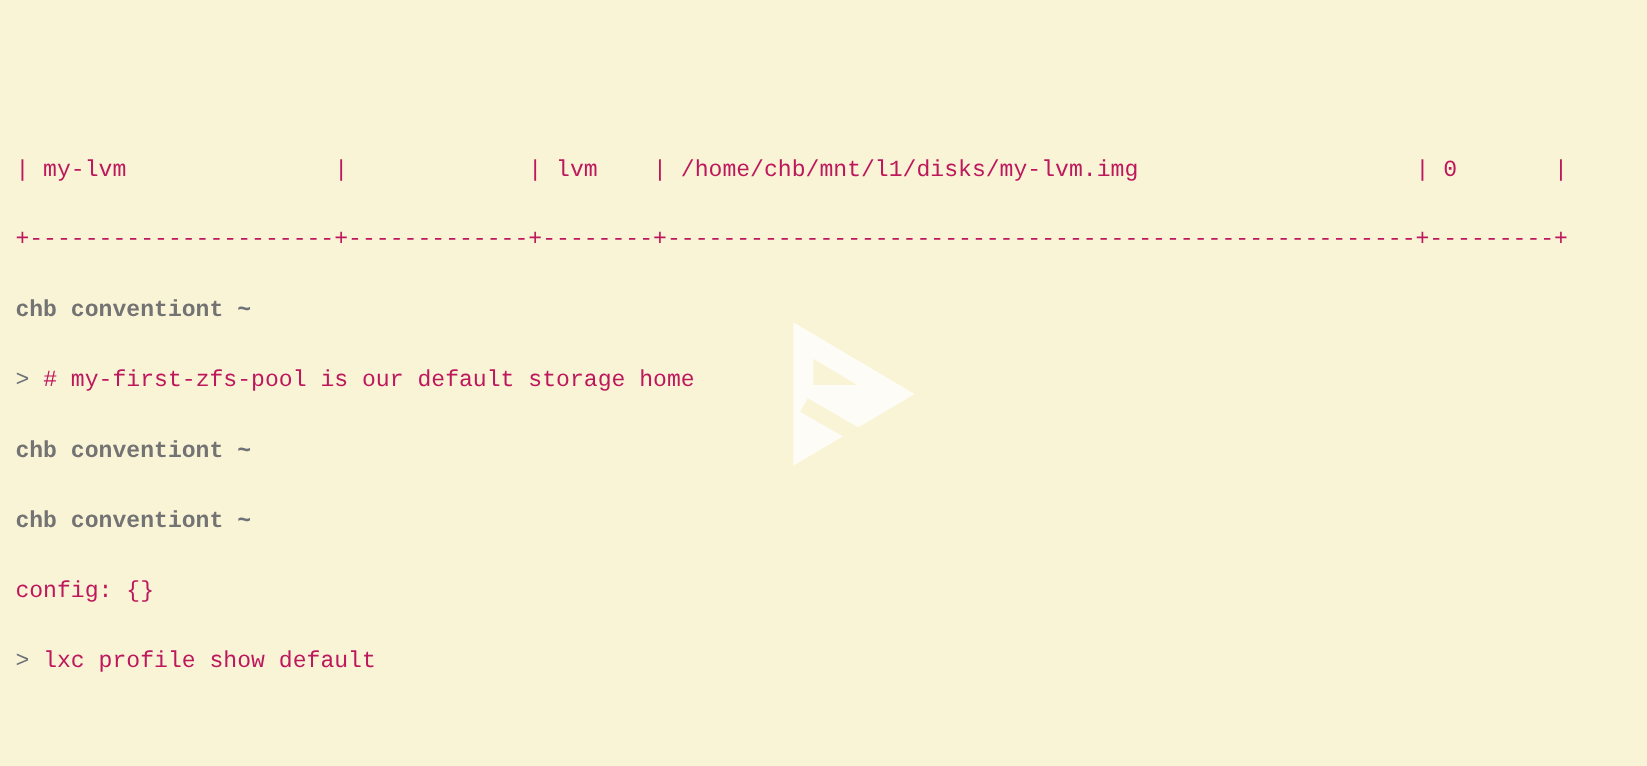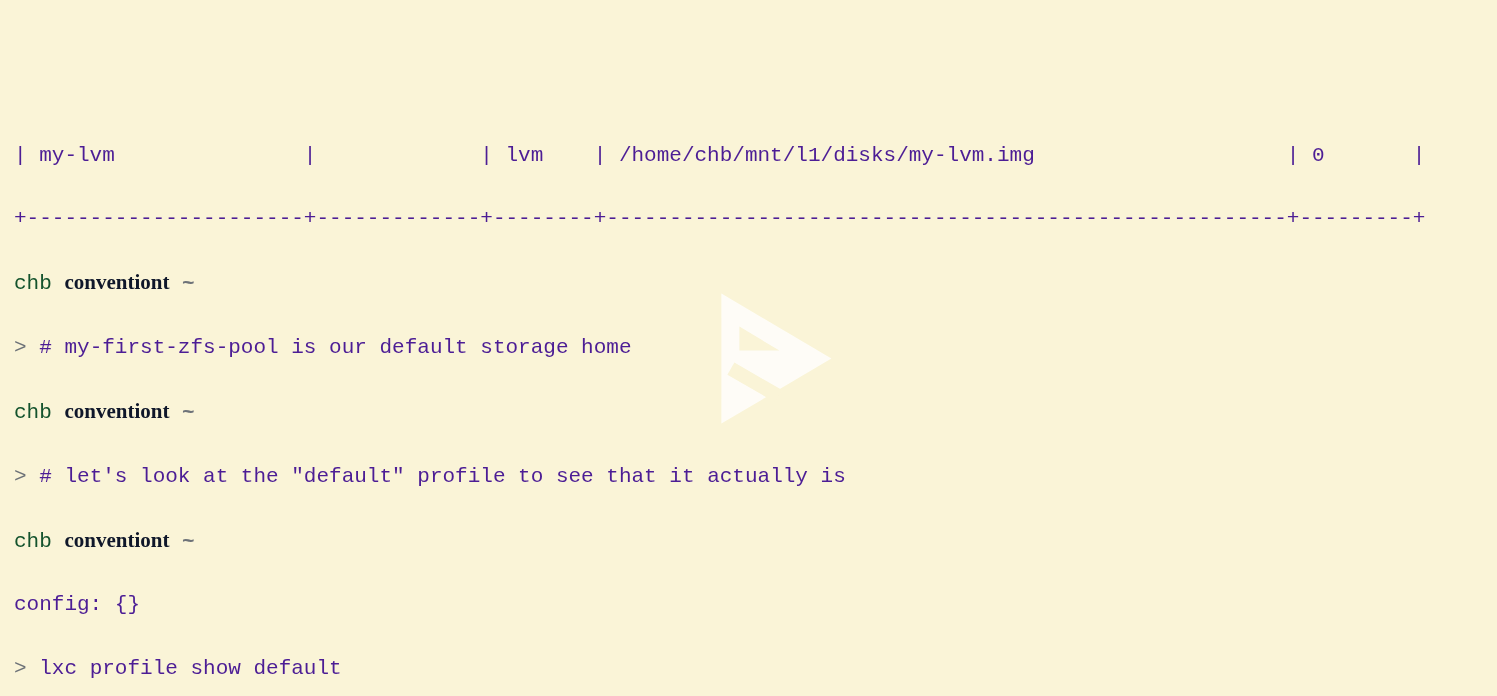--- a/index.html
+++ b/index.html
@@ -17,58 +17,56 @@
       white-space: pre;
       position: relative;
       width: 1497px;
       height: 696px;
       overflow: hidden;
     }
     .line {
       display: block;
     }
     .user {
-      color: #14532d;
-      font-weight: normal;
+      color: #737373;
+      font-weight: bold;
     }
     .host {
-      color: #0f172a;
+      color: #737373;
       font-weight: bold;
-      font-family: Liberation Serif, serif;
     }
     .tilde {
       color: #6d7278;
       font-weight: bold;
     }
     .prompt {
       color: #6d7278;
     }
     .output {
-      color: #4c1d95;
+      color: #be185d;
     }
     .play-overlay {
       position: absolute;
       top: 50%;
       left: 50%;
       transform: translate(-50%, -50%);
       pointer-events: none;
       opacity: 0.8;
     }
   </style>
 </head>
 <body>
 
 
 
 <div><span class="line output">| my-lvm               |             | lvm    | /home/chb/mnt/l1/disks/my-lvm.img                    | 0       |</span>
 <span class="line output">+----------------------+-------------+--------+------------------------------------------------------+---------+</span>
 <span class="line"><span class="user">chb</span> <span class="host">conventiont</span> <span class="tilde">~</span></span>
 <span class="line"><span class="prompt">&gt;</span> <span class="output"># my-first-zfs-pool is our default storage home</span></span>
 <span class="line"><span class="user">chb</span> <span class="host">conventiont</span> <span class="tilde">~</span></span>
-<span class="line"><span class="prompt">&gt;</span> <span class="output"># let's look at the "default" profile to see that it actually is</span></span>
 <span class="line"><span class="user">chb</span> <span class="host">conventiont</span> <span class="tilde">~</span></span>
 <span class="line output">config: {}</span>
 <span class="line"><span class="prompt">&gt;</span> <span class="output">lxc profile show default</span></span>
 
 
 
 
 
 
 

